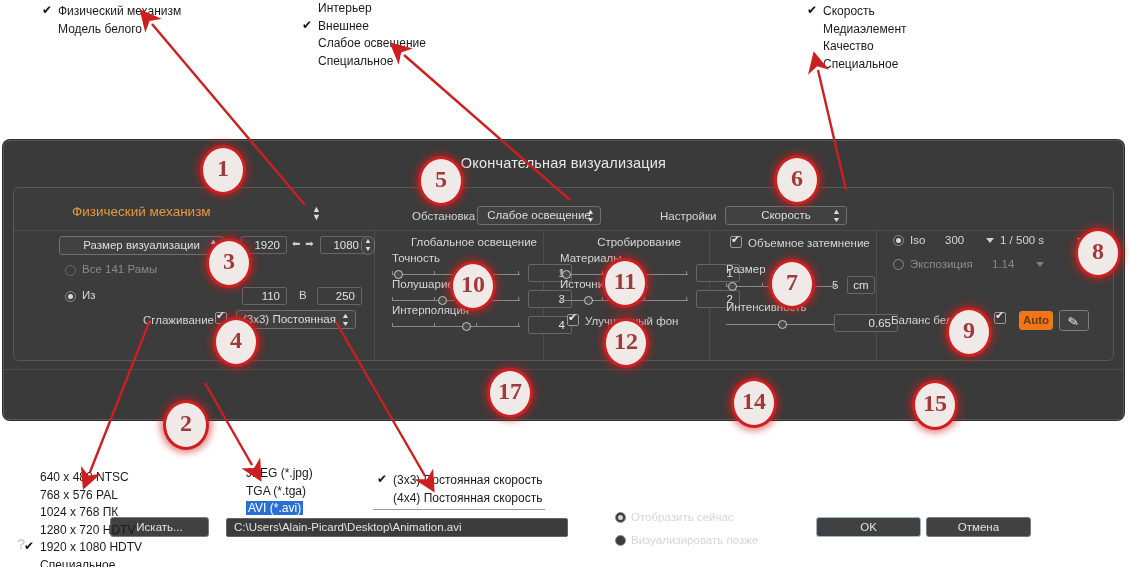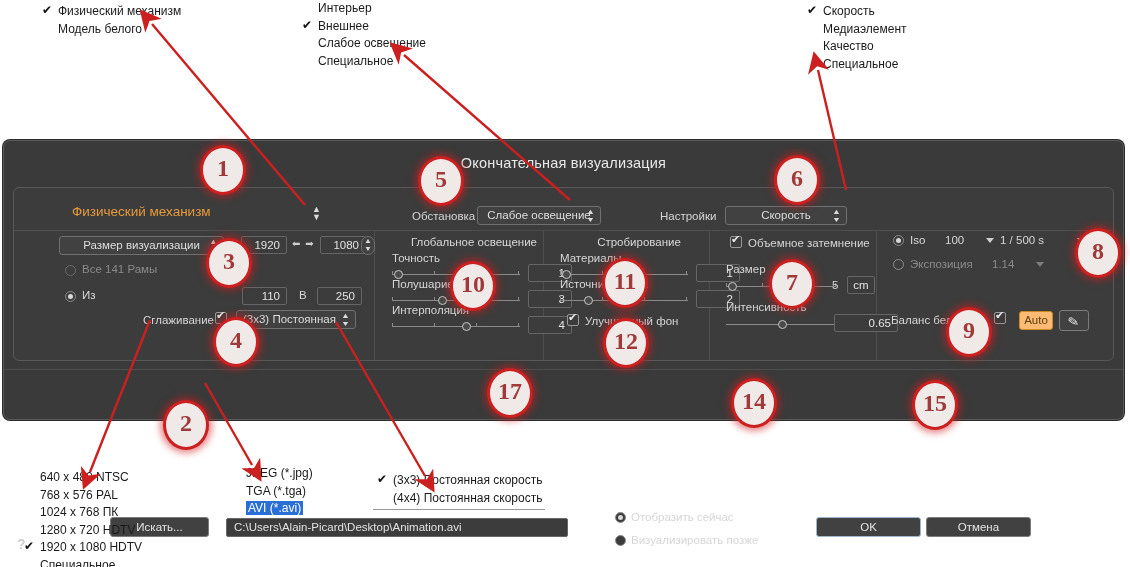--- a/index.html
+++ b/index.html
@@ -60,21 +60,21 @@
 
   .slider{position:absolute;height:12px;}
   .slider .track{position:absolute;left:0;top:6px;width:100%;height:1px;background:#8b8b8b;}
   .slider .tick{position:absolute;top:3px;width:1px;height:4px;background:#8b8b8b;}
   .slider .knob{position:absolute;top:2px;width:9px;height:9px;border-radius:50%;border:1px solid #c9c9c9;box-sizing:border-box;background:#4a4a4a;}
 
   .btn{
     position:absolute;box-sizing:border-box;border:1px solid #7c7c7c;border-radius:3px;
     background:#414141;color:#e4e4e4;font-size:11.5px;text-align:center;height:20px;line-height:18px;
   }
-  .btn.amber{background:#fdba74;border-color:#c98c24;color:#5a4110;font-weight:normal;}
+  .btn.amber{background:#f97316;border-color:#c98c24;color:#5a4110;font-weight:bold;}
 
   .caret{position:absolute;width:0;height:0;border-left:4px solid transparent;border-right:4px solid transparent;border-top:5px solid #d0d0d0;}
   .caret.dim{border-top-color:#7e7e7e;}
 
   .qmark{position:absolute;left:13px;top:395px;color:#cfcfcf;font-size:14px;font-weight:bold;}
 
   
   svg#overlay{position:absolute;left:0;top:0;width:1130px;height:567px;pointer-events:none;}
   .badge{
     position:absolute;width:40px;height:44px;border-radius:50%;
@@ -257,21 +257,21 @@
 
     <div class="lbl" style="left:712px;top:113px;">Интенсивность</div>
     <div class="slider" style="left:712px;top:130px;width:110px;">
       <div class="track"></div>
       <div class="knob" style="left:52px;"></div>
     </div>
     <div class="field" style="left:820px;top:126px;width:64px;">0.65</div>
 
     <div class="radio on" style="left:879px;top:47px;"></div>
     <div class="lbl" style="left:896px;top:46px;">Iso</div>
-    <div class="lbl" style="left:931px;top:46px;">100</div>
+    <div class="lbl" style="left:931px;top:46px;">300</div>
     <div class="caret" style="left:972px;top:50px;"></div>
     <div class="lbl" style="left:986px;top:46px;">1 / 500 s</div>
     <div class="caret" style="left:1063px;top:50px;"></div>
 
     <div class="radio" style="left:879px;top:71px;"></div>
     <div class="lbl dim" style="left:896px;top:70px;">Экспозиция</div>
     <div class="lbl dim" style="left:978px;top:70px;">1.14</div>
     <div class="caret dim" style="left:1022px;top:74px;"></div>
 
     <div class="lbl" style="left:877px;top:126px;">Баланс белого</div>

